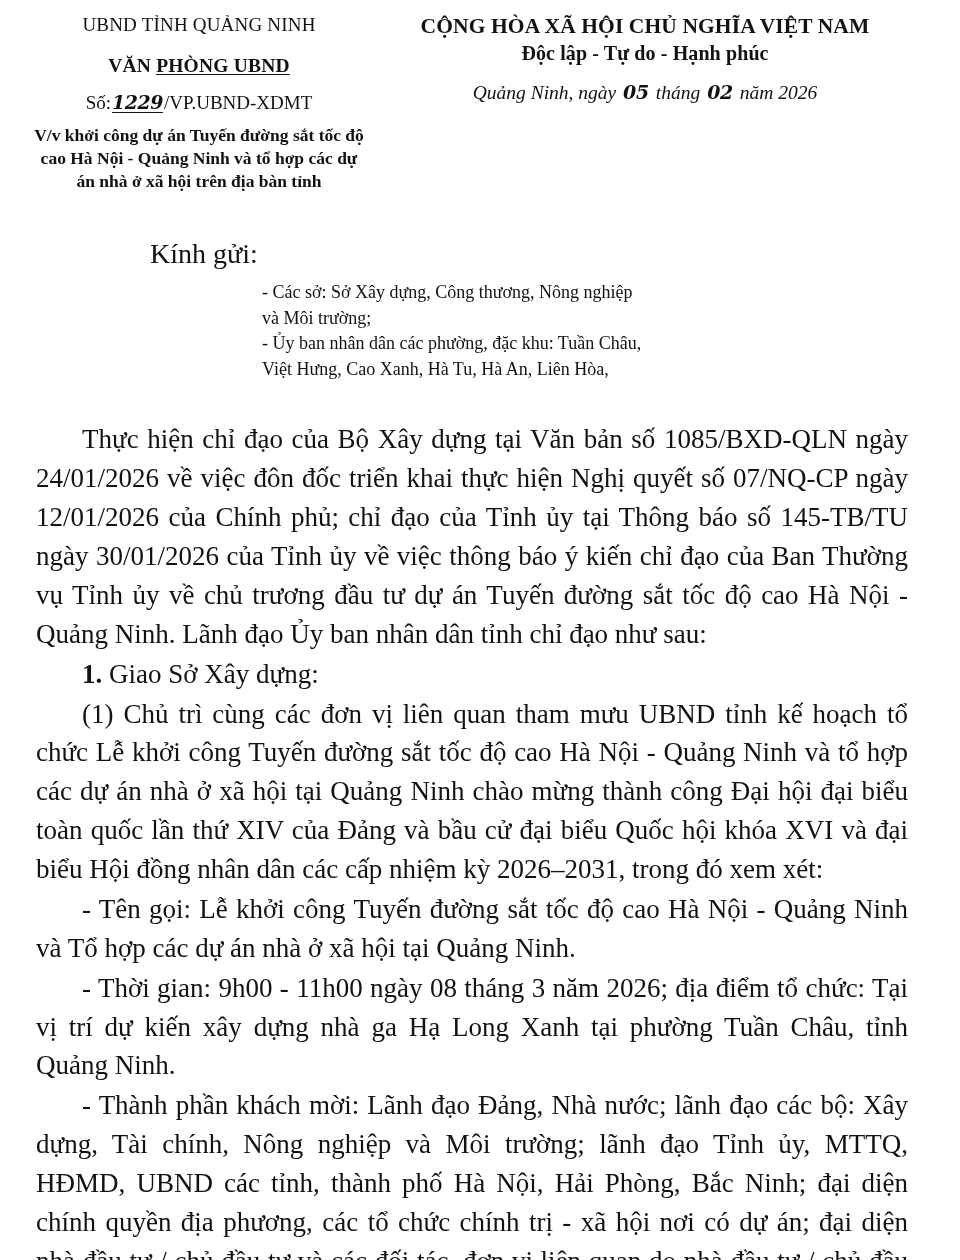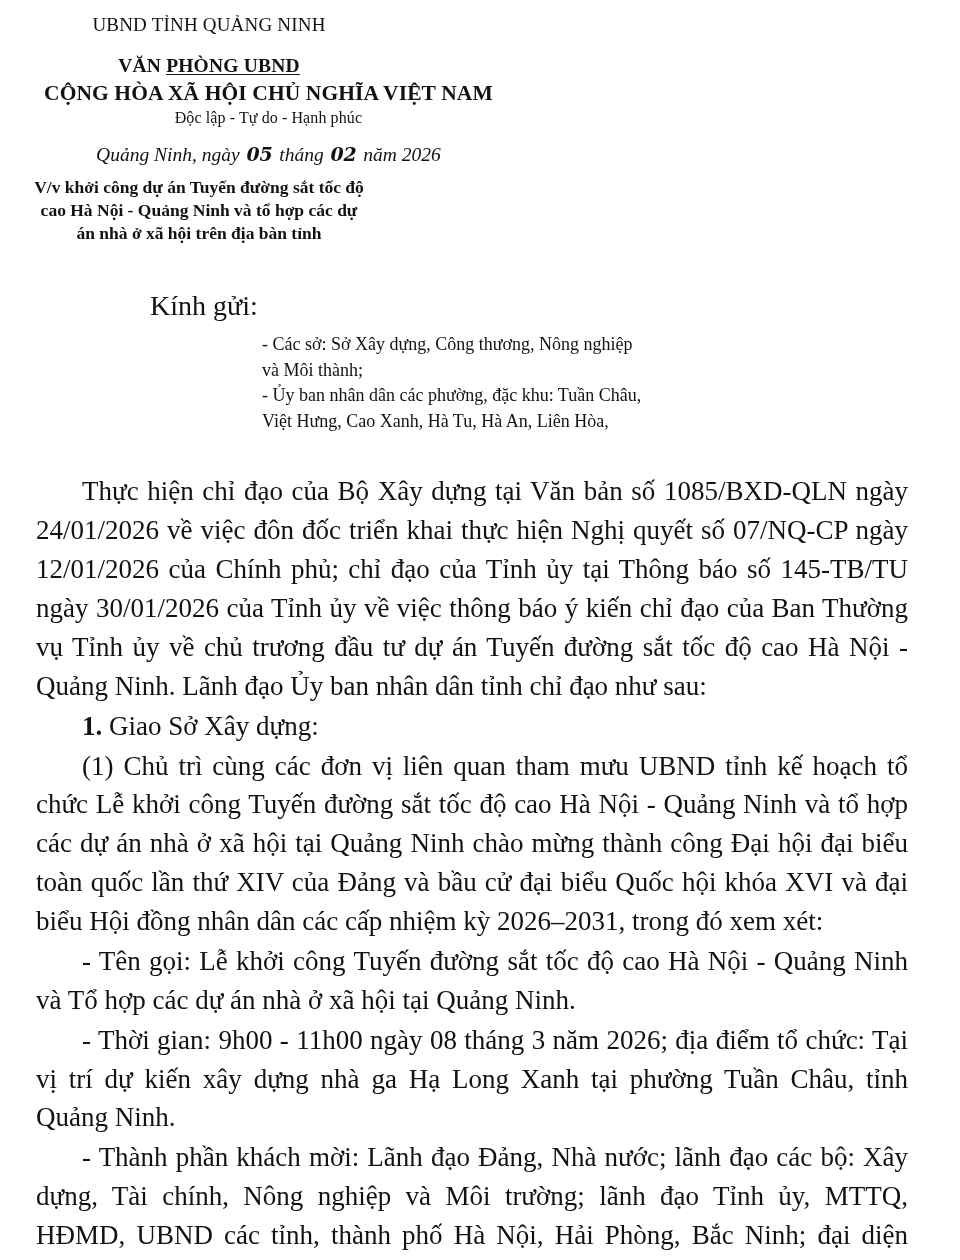--- a/index.html
+++ b/index.html
@@ -19,23 +19,22 @@
     width: 960px;
     height: 1260px;
     overflow: hidden;
     padding: 0;
     box-sizing: border-box;
   }
 
   
   .header {
     display: flex;
-    flex-direction: column;
     align-items: flex-start;
-    padding: 10px 34px 0 44px;
+    padding: 10px 34px 0 34px;
     box-sizing: border-box;
   }
   .header-left {
     width: 330px;
     text-align: center;
     padding-top: 4px;
   }
   .header-right {
     flex: 1;
     text-align: center;
@@ -56,22 +55,22 @@
     text-decoration: underline;
     text-underline-offset: 2px;
   }
   .nation-line1 {
     font-size: 21.5px;
     font-weight: bold;
     letter-spacing: 0.1px;
     white-space: nowrap;
   }
   .nation-line2 {
-    font-size: 16px;
-    font-weight: normal;
+    font-size: 20px;
+    font-weight: bold;
     margin-top: 3px;
     letter-spacing: 0.1px;
   }
 
   .num-row {
     margin-top: 14px;
     font-size: 19px;
     text-align: center;
     white-space: nowrap;
   }
@@ -137,41 +136,44 @@
 </style>
 </head>
 <body>
 
 <div class="page" data-interactable="false">
 
   <div class="header" data-interactable="false">
     <div class="header-left" data-interactable="false">
       <div class="org-line1" data-interactable="false">UBND TỈNH QUẢNG NINH</div>
       <div class="org-line2" data-interactable="false"><span data-interactable="false">VĂN </span><span class="underline-part" data-interactable="false">PHÒNG UBND</span></div>
+      <div class="num-row" data-interactable="false">
+        <span data-interactable="false">Số:</span><span class="num-handwritten" data-interactable="false">1229</span><span data-interactable="false">/VP.UBND-XDMT</span>
+      </div>
     </div>
     <div class="header-right" data-interactable="false">
       <div class="nation-line1" data-interactable="false">CỘNG HÒA XÃ HỘI CHỦ NGHĨA VIỆT NAM</div>
       <div class="nation-line2" data-interactable="false">Độc lập - Tự do - Hạnh phúc</div>
       <div class="place-date" data-interactable="false">
         <span data-interactable="false">Quảng Ninh, ngày</span>
         <span class="hw-date" data-interactable="false">05</span>
         <span data-interactable="false">tháng</span>
         <span class="hw-date" data-interactable="false">02</span>
         <span data-interactable="false">năm 2026</span>
       </div>
     </div>
   </div>
 
   <div class="subject" data-interactable="false">V/v khởi công dự án Tuyến đường sắt tốc độ cao Hà Nội - Quảng Ninh và tổ hợp các dự án nhà ở xã hội trên địa bàn tỉnh</div>
 
   <div class="kinhgui" data-interactable="false">Kính gửi:</div>
 
   <div class="recipients" data-interactable="false">
     <div class="r-line" data-interactable="false">- Các sở: Sở Xây dựng, Công thương, Nông nghiệp</div>
-    <div class="r-line" data-interactable="false">và Môi thành;</div>
+    <div class="r-line" data-interactable="false">và Môi trường;</div>
     <div class="r-line" data-interactable="false">- Ủy ban nhân dân các phường, đặc khu: Tuần Châu,</div>
     <div class="r-line" data-interactable="false">Việt Hưng, Cao Xanh, Hà Tu, Hà An, Liên Hòa,</div>
   </div>
 
   <div class="body-text" data-interactable="false">
     <p class="para" data-interactable="false">Thực hiện chỉ đạo của Bộ Xây dựng tại Văn bản số 1085/BXD-QLN ngày 24/01/2026 về việc đôn đốc triển khai thực hiện Nghị quyết số 07/NQ-CP ngày 12/01/2026 của Chính phủ; chỉ đạo của Tỉnh ủy tại Thông báo số 145-TB/TU ngày 30/01/2026 của Tỉnh ủy về việc thông báo ý kiến chỉ đạo của Ban Thường vụ Tỉnh ủy về chủ trương đầu tư dự án Tuyến đường sắt tốc độ cao Hà Nội - Quảng Ninh. Lãnh đạo Ủy ban nhân dân tỉnh chỉ đạo như sau:</p>
 
     <p class="para" data-interactable="false">
       <span class="bold-num" data-interactable="false">1.</span>
       <span data-interactable="false">Giao Sở Xây dựng:</span>

